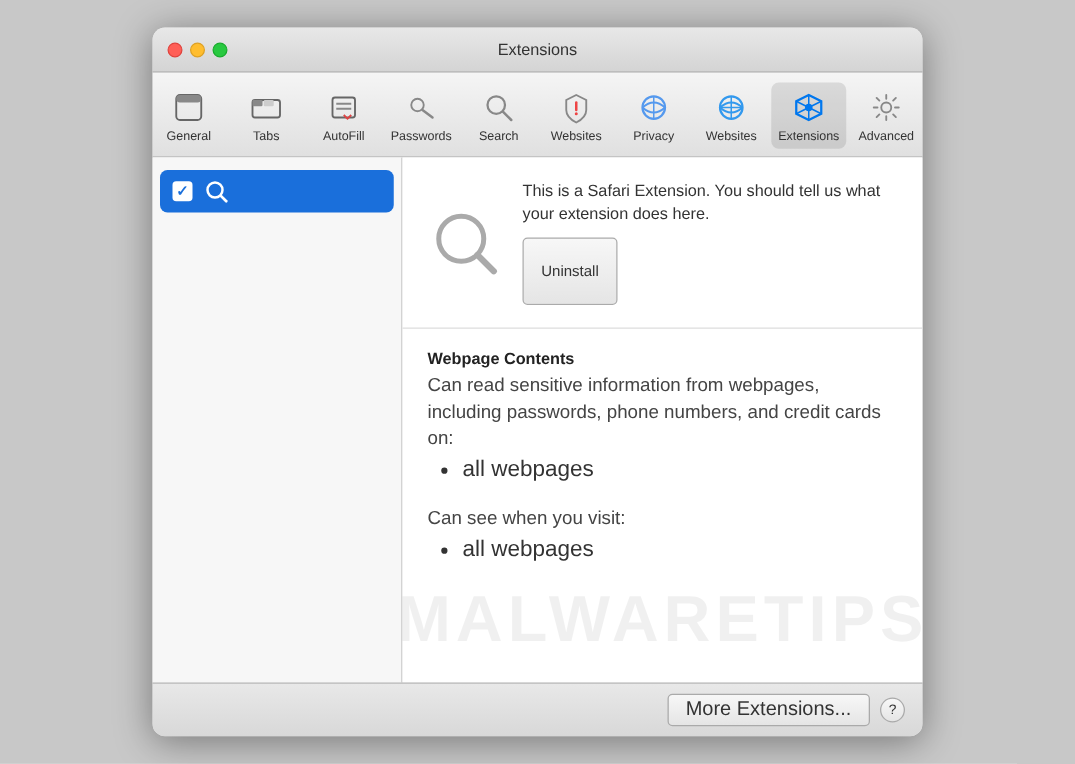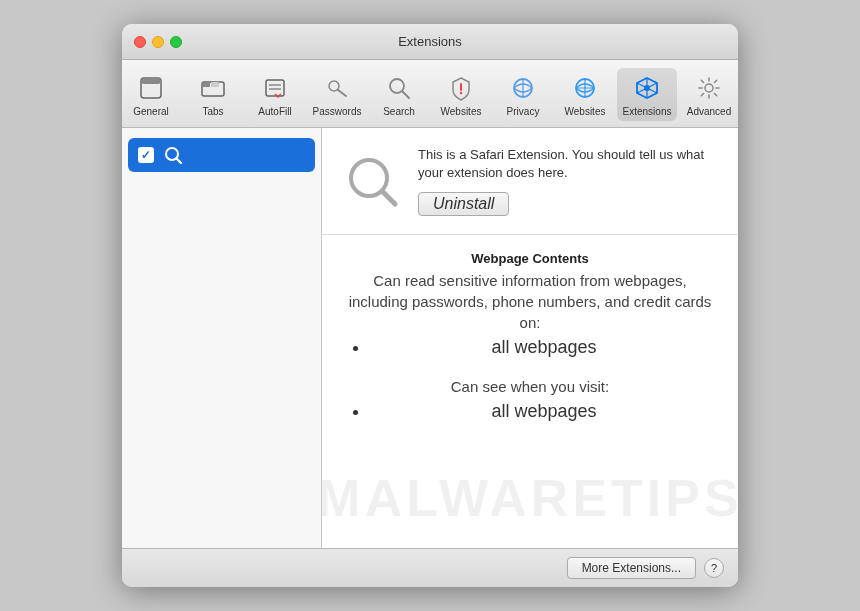--- a/index.html
+++ b/index.html
@@ -191,37 +191,35 @@
 
     .extension-description {
       font-size: 13px;
       color: #333;
       line-height: 1.4;
       margin-bottom: 10px;
     }
 
     .uninstall-btn {
       display: inline-block;
-      padding: 2px 14px;
+      padding: 19px 14px;
       background: linear-gradient(to bottom, #f7f7f7, #e5e5e5);
       border: 1px solid #aaa;
       border-radius: 4px;
-      font-size: 16px;
+      font-size: 12px;
       color: #333;
       cursor: pointer;
-      font-style: italic;
     }
 
     
     .permissions-section {
       padding: 16px 20px;
       flex: 1;
       position: relative;
       overflow: hidden;
-      text-align: center;
     }
 
     .watermark {
       position: absolute;
       bottom: 20px;
       left: 50%;
       transform: translateX(-50%);
       font-size: 52px;
       font-weight: 900;
       color: rgba(0,0,0,0.06);
@@ -269,21 +267,21 @@
       justify-content: flex-end;
       align-items: center;
       gap: 8px;
     }
 
     .more-extensions-btn {
       padding: 3px 14px;
       background: linear-gradient(to bottom, #f7f7f7, #e5e5e5);
       border: 1px solid #aaa;
       border-radius: 4px;
-      font-size: 12px;
+      font-size: 16px;
       color: #333;
       cursor: pointer;
     }
 
     .help-btn {
       width: 20px;
       height: 20px;
       background: linear-gradient(to bottom, #f7f7f7, #e5e5e5);
       border: 1px solid #aaa;
       border-radius: 50%;

